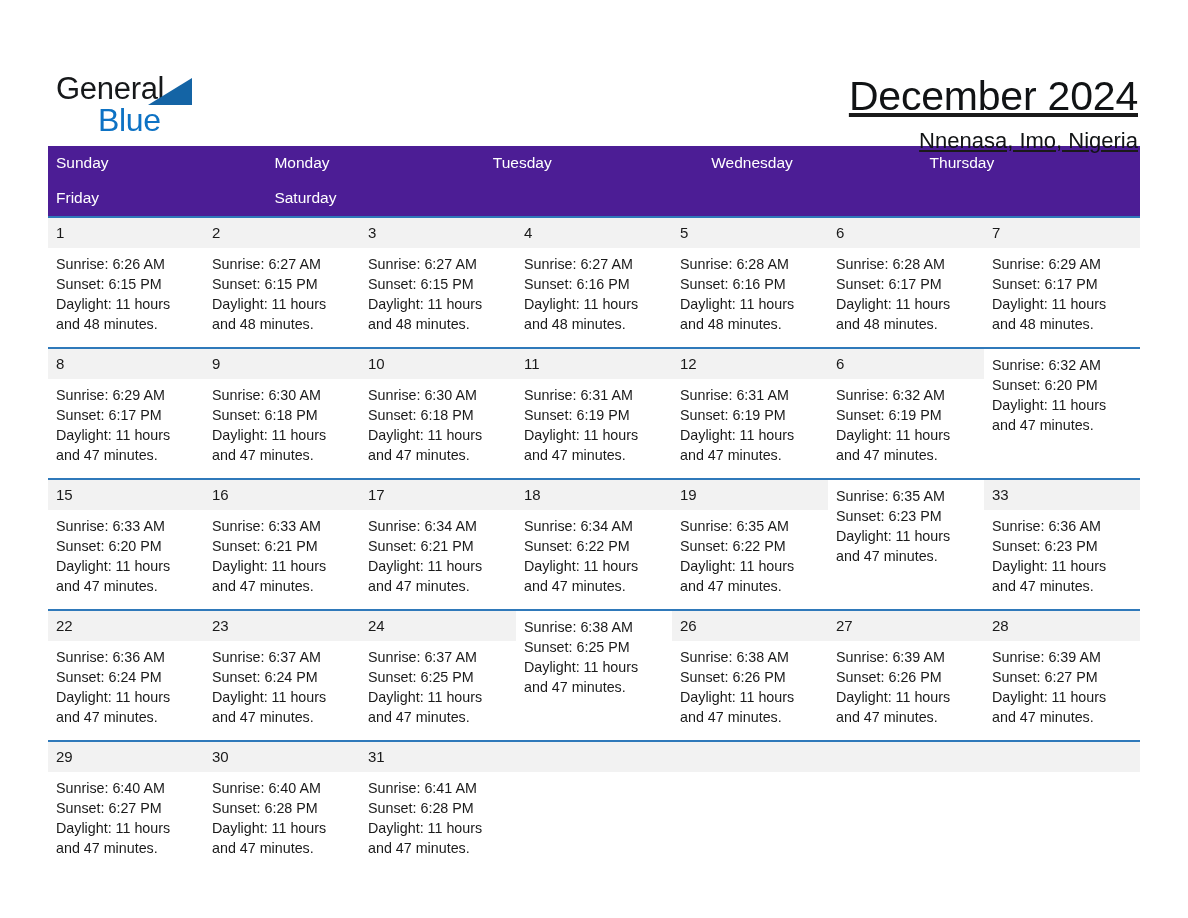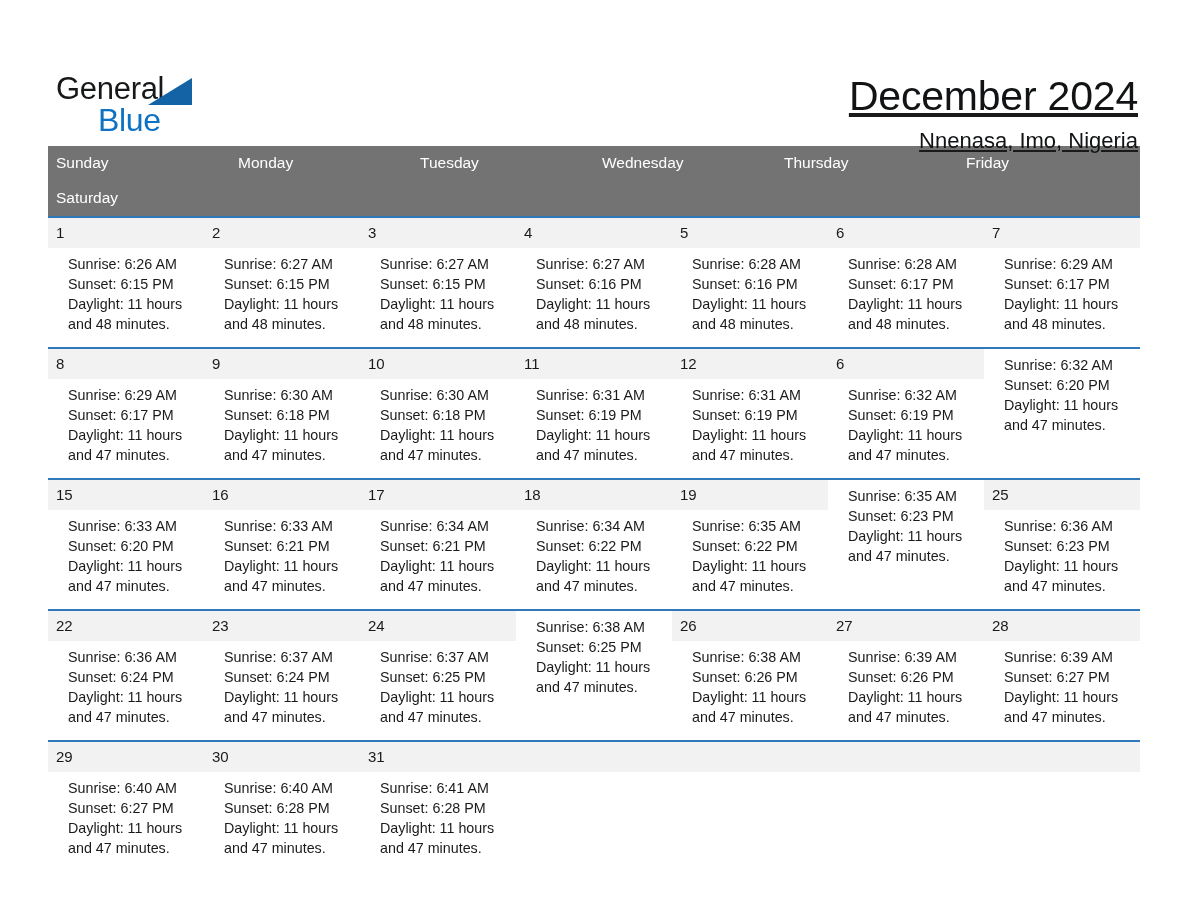--- a/index.html
+++ b/index.html
@@ -90,22 +90,22 @@
     margin: 6px 0 0 0;
   }
 
   
   .calendar {
     width: 1092px;
     margin-top: 14px;
   }
   .weekdays {
     display: grid;
-    grid-template-columns: repeat(6, 1fr);
-    background: #737373;
+    grid-template-columns: repeat(5, 1fr);
+    background: #4c1d95;
   }
   .weekday {
     color: #ffffff;
     font-size: 15.5px;
     line-height: 18px;
     padding: 8px 0 9px 8px;
     box-sizing: border-box;
   }
   .week {
     display: grid;
@@ -131,21 +131,20 @@
     box-sizing: border-box;
   }
   .day-cell.empty .day-num {
     background: #f2f2f2;
   }
   .day-info {
     padding: 6px 10px 0 8px;
     font-size: 14.3px;
     line-height: 20px;
     color: #1a1a1a;
-    margin-left: 12px;
   }
   .day-info div {
     white-space: nowrap;
   }
   .day-info .daylight {
     white-space: normal;
   }
 </style>
 </head>
 <body>
@@ -332,21 +331,21 @@
             </div>
           </div>
           <div class="day-cell">
             <div class="day-info">
               <div>Sunrise: 6:35 AM</div>
               <div>Sunset: 6:23 PM</div>
               <div class="daylight">Daylight: 11 hours and 47 minutes.</div>
             </div>
           </div>
           <div class="day-cell">
-            <div class="day-num">25</div>
+            <div class="day-num">33</div>
             <div class="day-info">
               <div>Sunrise: 6:36 AM</div>
               <div>Sunset: 6:23 PM</div>
               <div class="daylight">Daylight: 11 hours and 47 minutes.</div>
             </div>
           </div>
         </div>
         <div class="week">
           <div class="day-cell">
             <div class="day-num">22</div>

